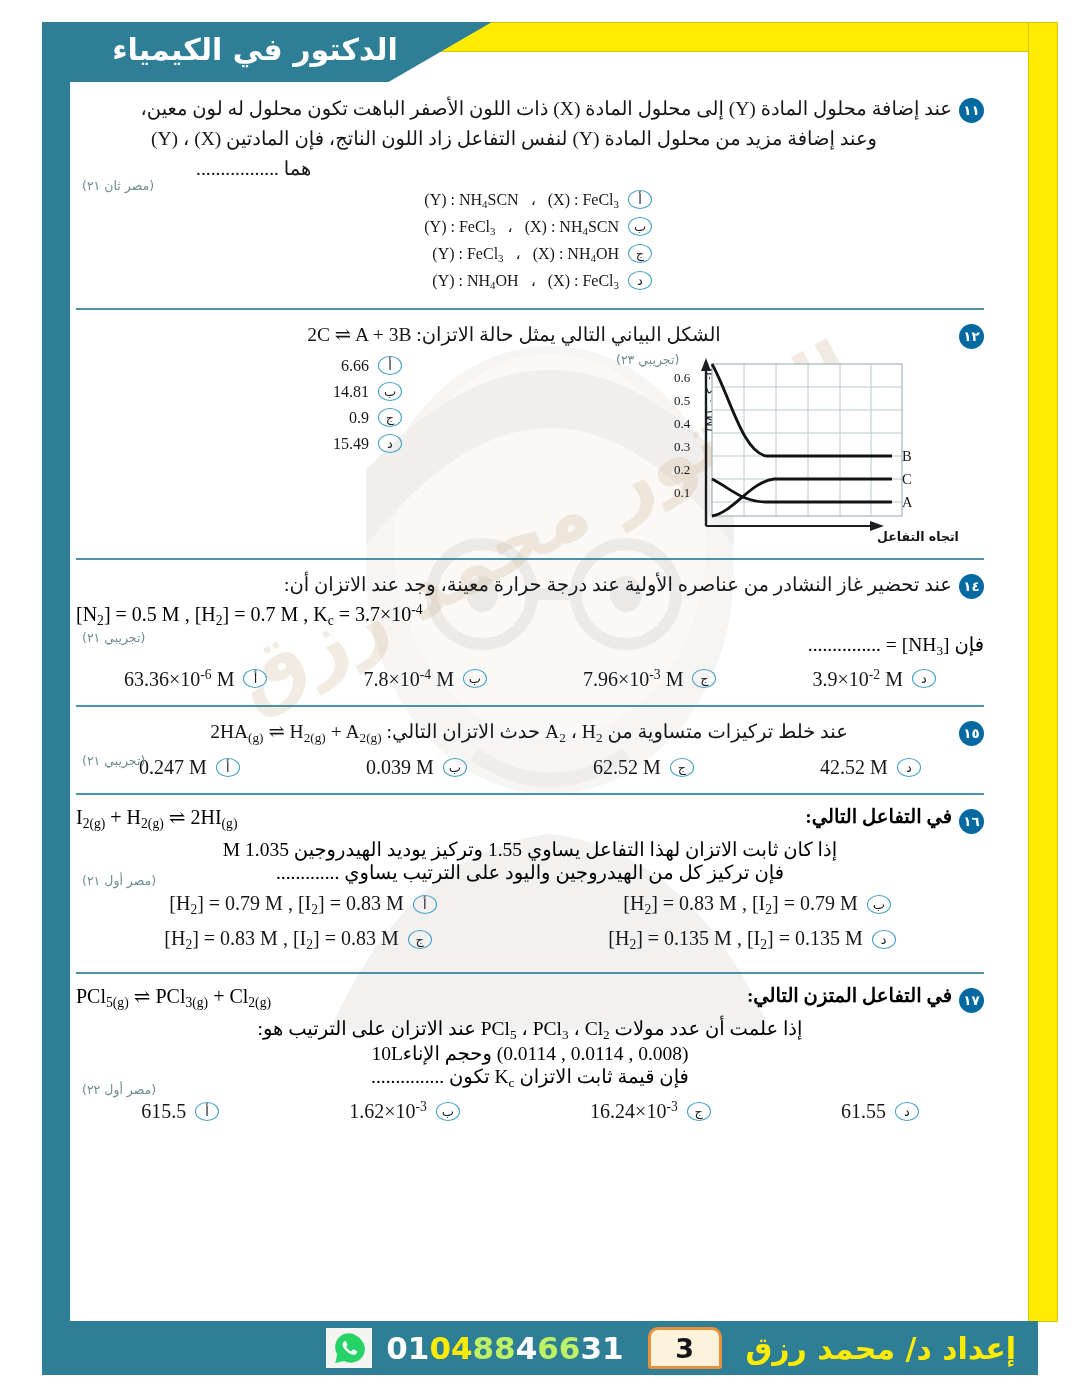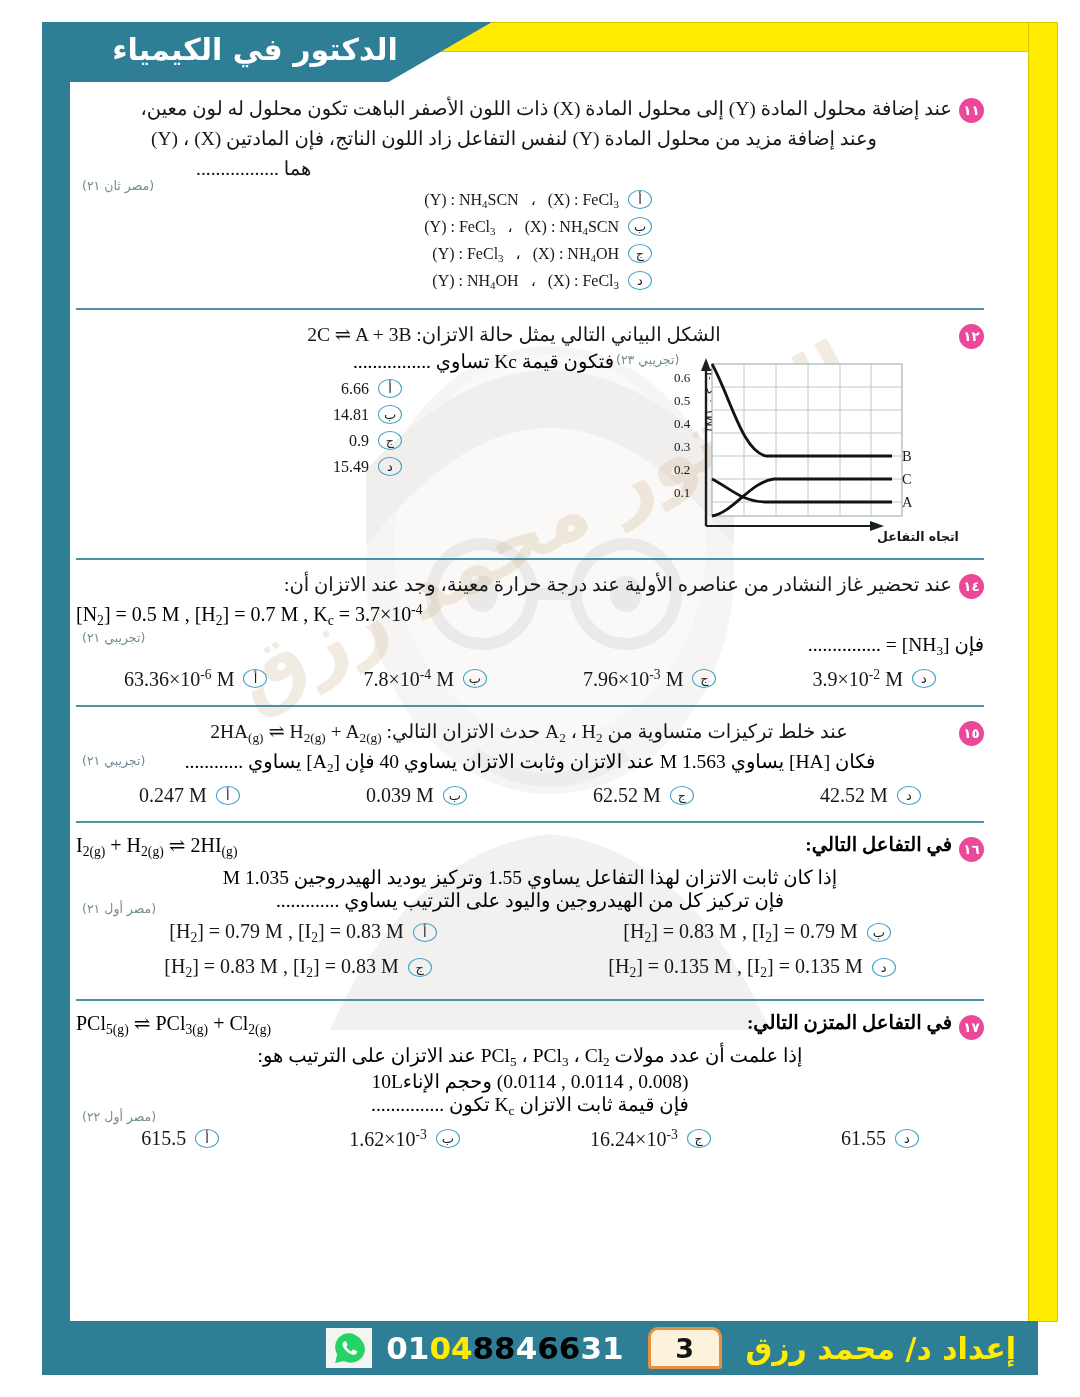--- a/index.html
+++ b/index.html
@@ -109,21 +109,21 @@
     font-size: 19.5px;
     line-height: 1.55;
     color: #15171a;
   }
 
   .q-num {
     display: inline-block;
     width: 25px; height: 25px;
     flex: 0 0 25px;
     border-radius: 50%;
-    background: #ec4899;
+    background: #0369a1;
     color: #ffffff;
     font-family: "DejaVu Sans", sans-serif;
     font-size: 13.5px;
     font-weight: bold;
     text-align: center;
     line-height: 25px;
     margin-left: 7px;
     margin-top: 4px;
   }
 
@@ -275,21 +275,21 @@
     font-family: "DejaVu Sans", sans-serif;
     font-size: 31px;
     font-weight: bold;
     letter-spacing: 0px;
     direction: ltr;
     unicode-bidi: isolate;
     white-space: nowrap;
   }
   .ph-w { color: #ffffff; }
   .ph-y { color: #ffec00; }
-  .ph-r { color: #000000; }
+  .ph-r { color: #bef264; }
   .wa-icon {
     width: 46px; height: 40px;
     background: #f4f4f2;
     margin-right: 14px; margin-left: 8px;
     display: flex; align-items: center; justify-content: center;
     flex: 0 0 46px;
   }
 </style>
 </head>
 <body>
@@ -406,21 +406,20 @@
             </svg>
 
             <div class="curve-label" style="left:268px; top:92px">B</div>
             <div class="curve-label" style="left:268px; top:115px">C</div>
             <div class="curve-label" style="left:268px; top:138px">A</div>
             <div class="xlabel">اتجاه التفاعل</div>
           </div>
         </div>
 
         <div class="chart-right">
-          <div style="text-align:right;font-size:19.5px;padding-left:12px">فتكون قيمة Kc تساوي ................</div>
           <div class="ans-col" style="padding-right:210px;margin-top:4px">
             <div class="ans">
               <span class="bullet">أ</span>
               <span class="ans-text">6.66</span>
             </div>
             <div class="ans">
               <span class="bullet">ب</span>
               <span class="ans-text">14.81</span>
             </div>
             <div class="ans">
@@ -476,23 +475,20 @@
 
     <div class="q-block">
       <div class="q-line">
         <span class="q-num">١٥</span>
         <span class="q-text">
           <div style="text-align:center;margin-left:30px">
             عند خلط تركيزات متساوية من <span class="ltr">H<sub>2</sub></span> ، <span class="ltr">A<sub>2</sub></span> حدث الاتزان التالي: <span class="ltr">2HA<sub>(g)</sub> ⇌ H<sub>2(g)</sub> + A<sub>2(g)</sub></span>
           </div>
         </span>
       </div>
-      <div style="text-align:center;font-size:19.5px;margin-top:2px">
-        فكان <span class="ltr">[HA]</span> يساوي <span class="ltr">1.563 M</span> عند الاتزان وثابت الاتزان يساوي 40 فإن <span class="ltr">[A<sub>2</sub>]</span> يساوي ............
-      </div>
       <div class="src-tag" style="top:42px">(تجريبي ٢١)</div>
       <div class="answers">
         <span class="ans">
           <span class="bullet">د</span>
           <span class="ans-text">42.52 M</span>
         </span>
         <span class="ans">
           <span class="bullet">ج</span>
           <span class="ans-text">62.52 M</span>
         </span>

